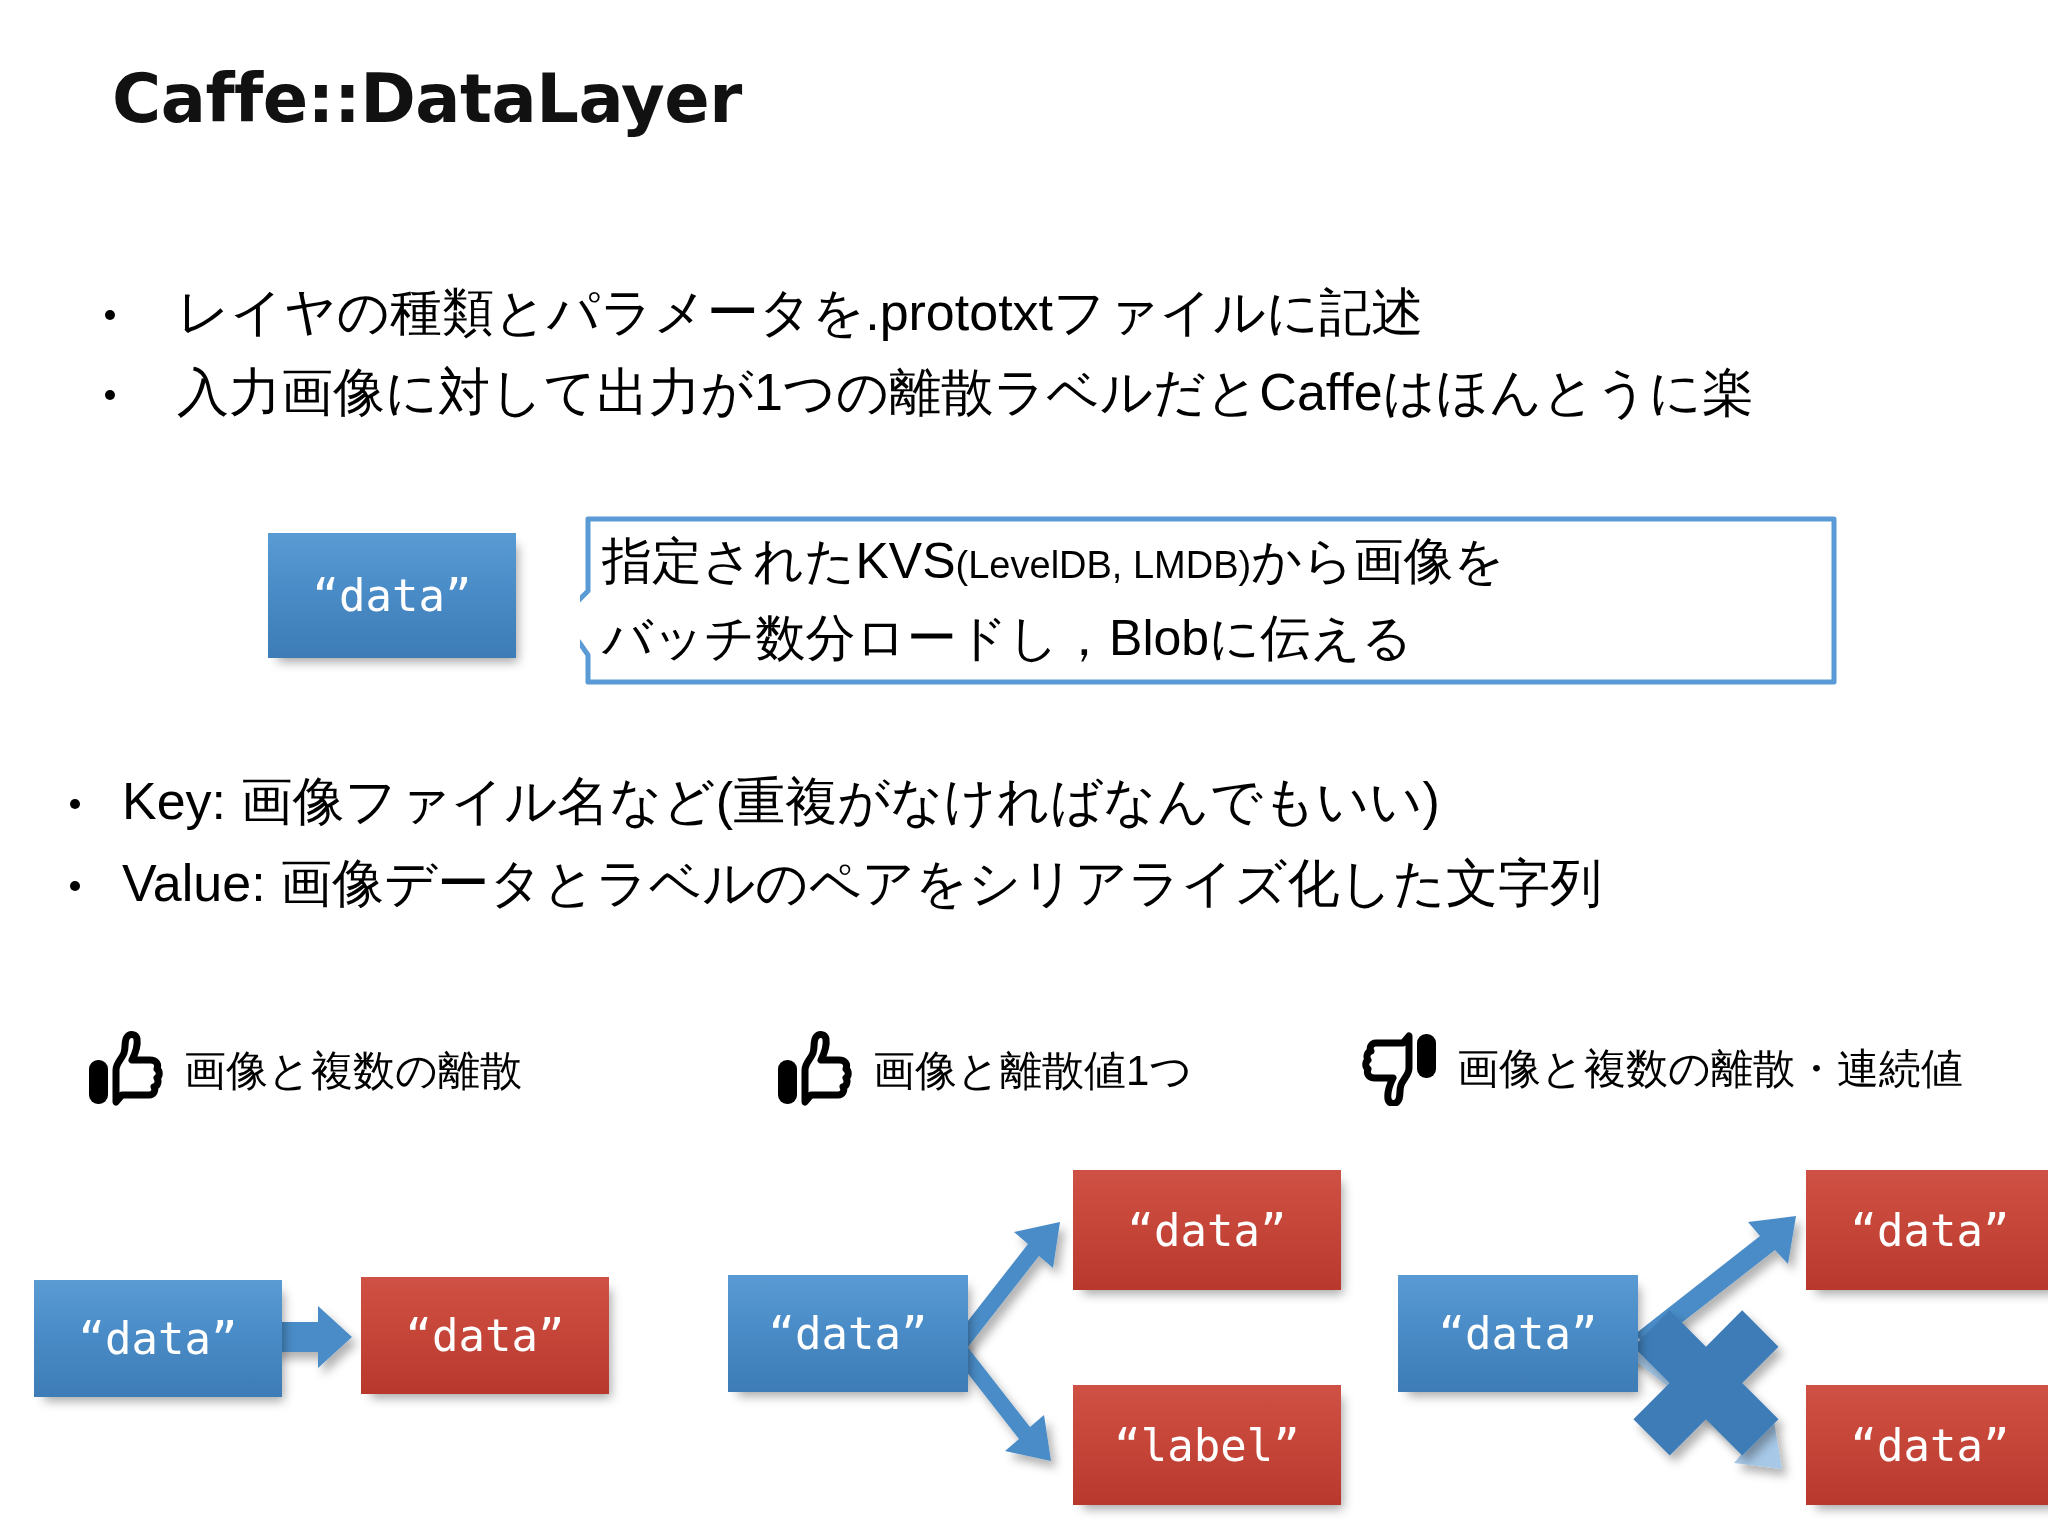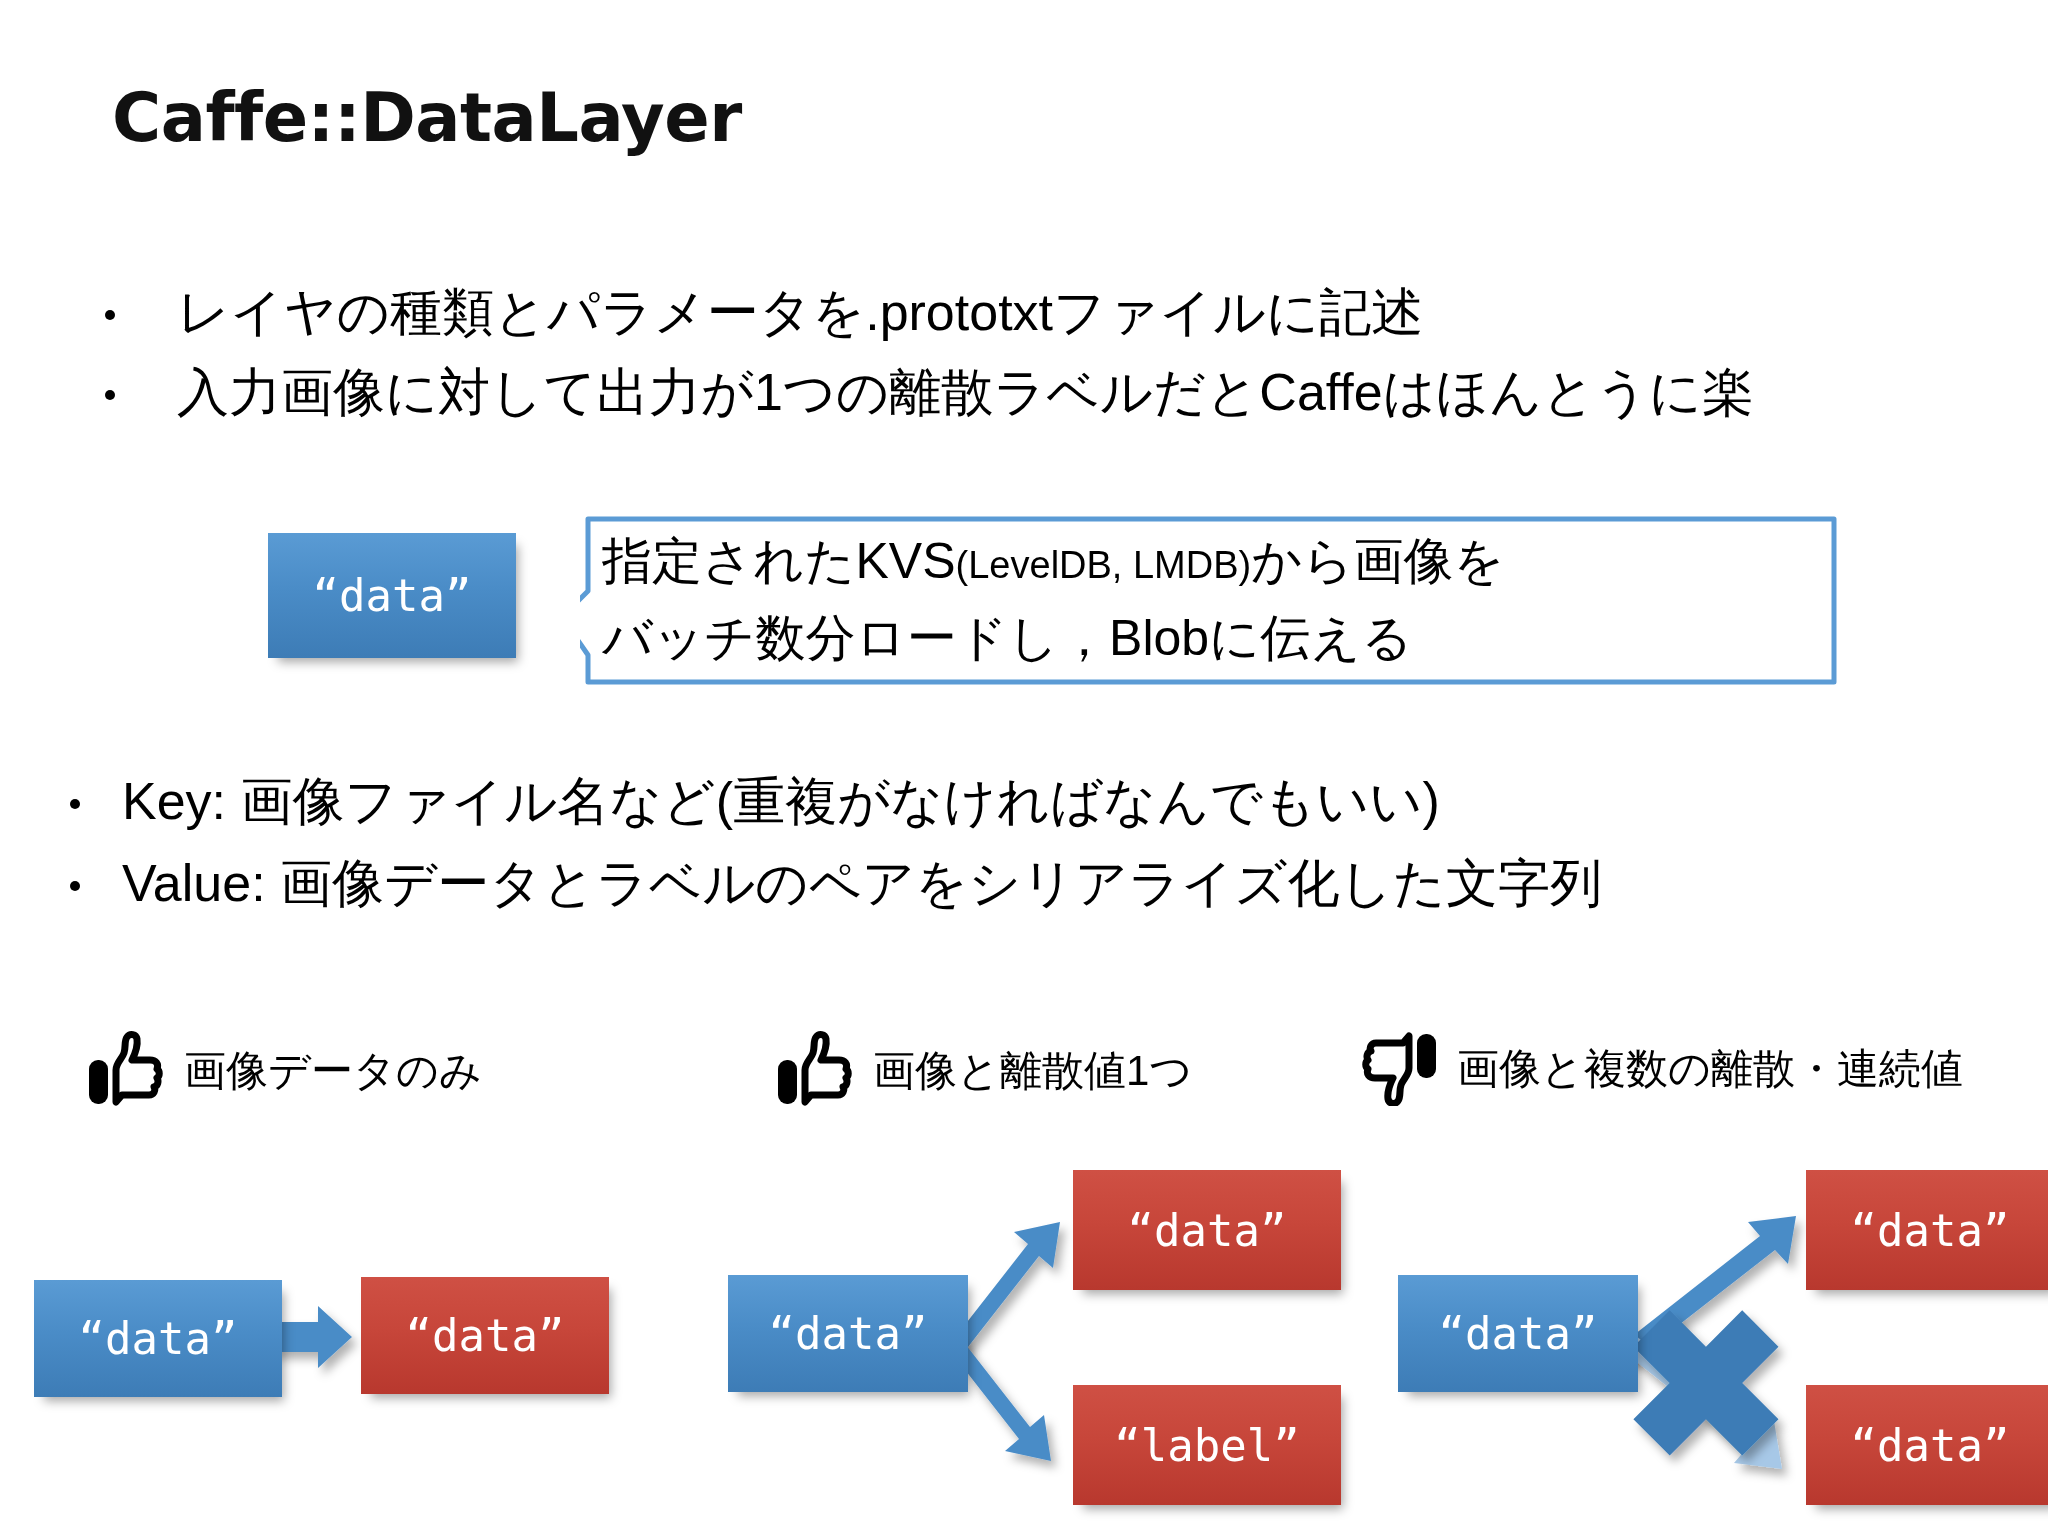--- a/index.html
+++ b/index.html
@@ -16,21 +16,21 @@
     width: 2048px;
     height: 1536px;
     background: #ffffff;
     overflow: hidden;
   }
 
   
   #title {
     position: absolute;
     left: 112px;
-    top: 79px;
+    top: 60px;
     font-size: 67px;
     font-weight: bold;
     letter-spacing: -0.5px;
     font-family: "DejaVu Sans", sans-serif;
     color: #111111;
     white-space: nowrap;
   }
 
   
   .bullet-list { position: absolute; }
@@ -195,21 +195,21 @@
 
   <div id="cap-1" class="icon-caption">
     <span class="glyph">
       <svg width="80" height="78" viewBox="0 0 80 78" aria-hidden="true">
         <rect x="3" y="30" width="19" height="44" rx="9" fill="#000"></rect>
         <path d="M30 72 L30 40 C30 33 36 29 38 23 C40 17 38 11 41 7 C44 3 50 4 51 9
                  C52 16 48 26 46 30 L64 30 C70 30 73 34 71 39 C74 41 74 46 71 48
                  C73 51 72 56 68 57 C70 60 68 65 63 65 L36 65 Z" fill="none" stroke="#000" stroke-width="7" stroke-linejoin="round" stroke-linecap="round"></path>
       </svg>
     </span>
-    <span class="cap">画像データのみ</span>
+    <span class="cap">画像と複数の離散</span>
   </div>
 
   <div id="cap-2" class="icon-caption">
     <span class="glyph">
       <svg width="80" height="78" viewBox="0 0 80 78" aria-hidden="true">
         <rect x="3" y="30" width="19" height="44" rx="9" fill="#000"></rect>
         <path d="M30 72 L30 40 C30 33 36 29 38 23 C40 17 38 11 41 7 C44 3 50 4 51 9
                  C52 16 48 26 46 30 L64 30 C70 30 73 34 71 39 C74 41 74 46 71 48
                  C73 51 72 56 68 57 C70 60 68 65 63 65 L36 65 Z" fill="none" stroke="#000" stroke-width="7" stroke-linejoin="round" stroke-linecap="round"></path>
       </svg>

